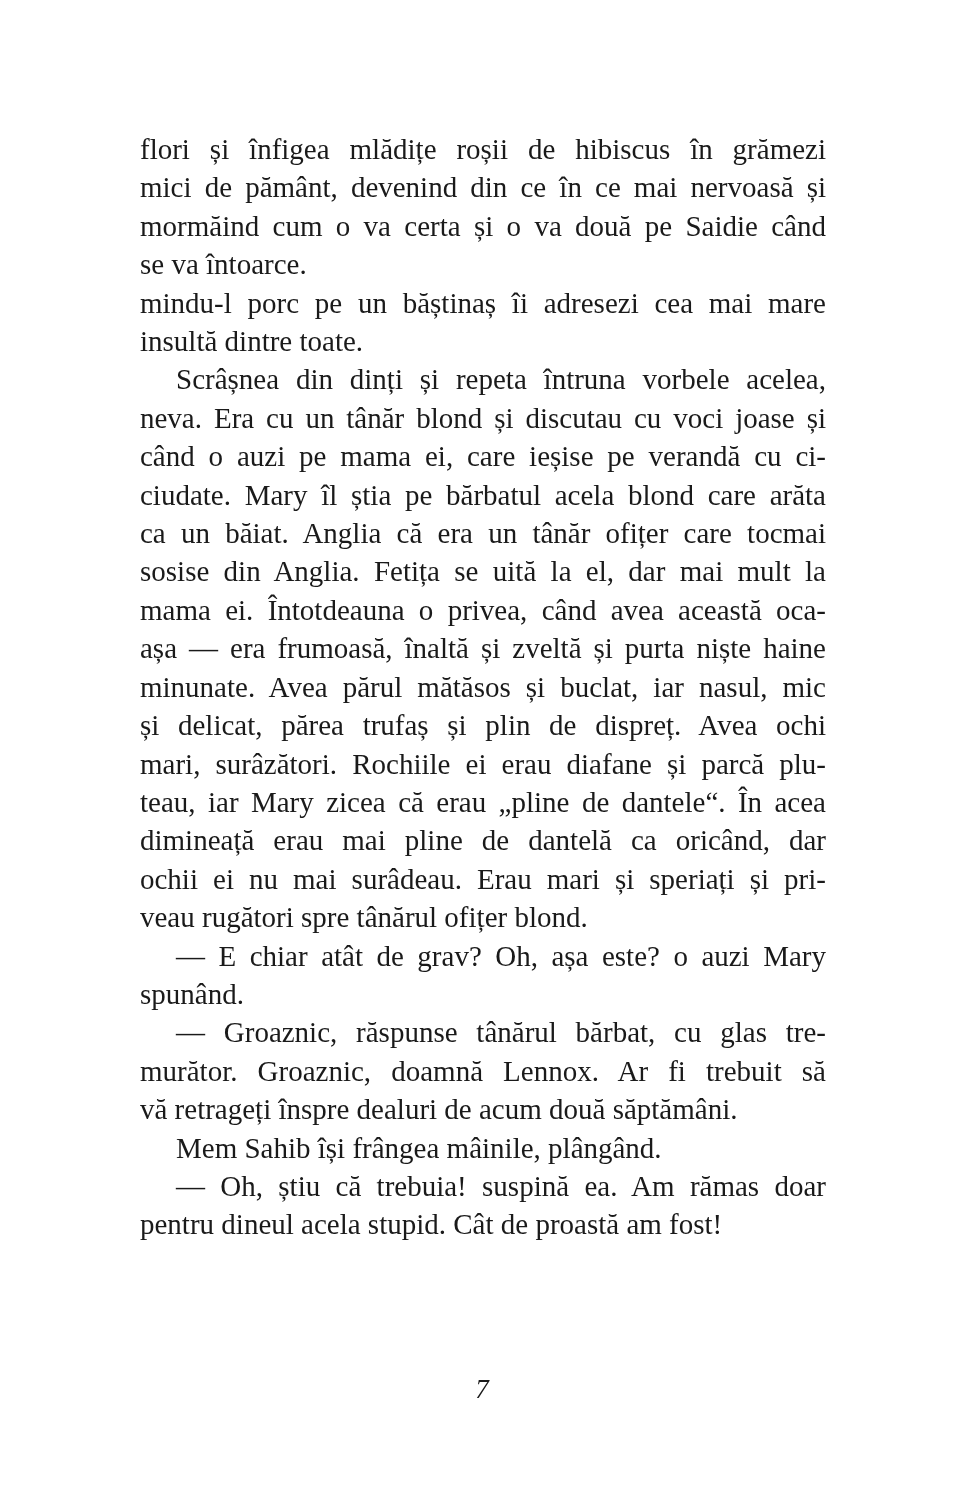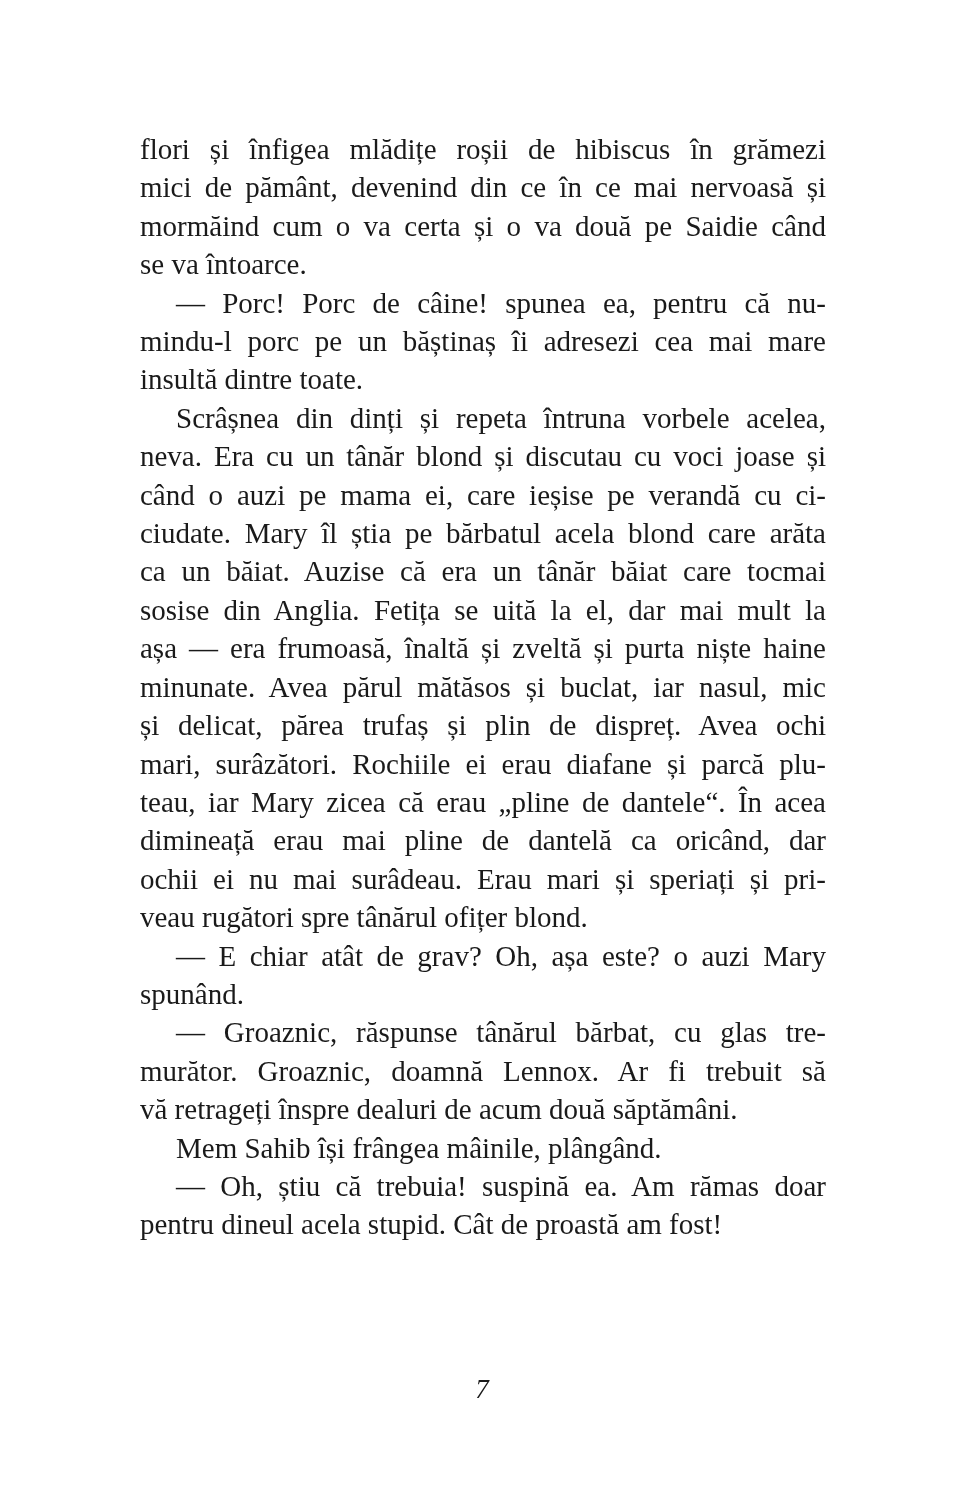--- a/index.html
+++ b/index.html
@@ -51,29 +51,29 @@
 </style>
 </head>
 <body>
 
 <div class="page">
   <div class="text-block">
       <div class="text-line">flori și înfigea mlădițe roșii de hibiscus în grămezi</div>
       <div class="text-line">mici de pământ, devenind din ce în ce mai nervoasă și</div>
       <div class="text-line">mormăind cum o va certa și o va două pe Saidie când</div>
       <div class="text-line last">se va întoarce.</div>
-      <div class="text-line indent">— Porc! Porc de câine! spunea ea, pentru că nu-</div>
       <div class="text-line">mindu-l porc pe un băștinaș îi adresezi cea mai mare</div>
       <div class="text-line last">insultă dintre toate.</div>
       <div class="text-line indent">Scrâșnea din dinți și repeta întruna vorbele acelea,</div>
       <div class="text-line">neva. Era cu un tânăr blond și discutau cu voci joase și</div>
       <div class="text-line">când o auzi pe mama ei, care ieșise pe verandă cu ci-</div>
       <div class="text-line">ciudate. Mary îl știa pe bărbatul acela blond care arăta</div>
-      <div class="text-line">ca un băiat. Auzise că era un tânăr băiat care tocmai</div>
+      <div class="text-line">ca un băiat. Anglia că era un tânăr ofițer care tocmai</div>
       <div class="text-line">sosise din Anglia. Fetița se uită la el, dar mai mult la</div>
+      <div class="text-line">mama ei. Întotdeauna o privea, când avea această oca-</div>
       <div class="text-line">așa — era frumoasă, înaltă și zveltă și purta niște haine</div>
       <div class="text-line">minunate. Avea părul mătăsos și buclat, iar nasul, mic</div>
       <div class="text-line">și delicat, părea trufaș și plin de dispreț. Avea ochi</div>
       <div class="text-line">mari, surâzători. Rochiile ei erau diafane și parcă plu-</div>
       <div class="text-line">teau, iar Mary zicea că erau „pline de dantele“. În acea</div>
       <div class="text-line">dimineață erau mai pline de dantelă ca oricând, dar</div>
       <div class="text-line">ochii ei nu mai surâdeau. Erau mari și speriați și pri-</div>
       <div class="text-line last">veau rugători spre tânărul ofițer blond.</div>
       <div class="text-line indent">— E chiar atât de grav? Oh, așa este? o auzi Mary</div>
       <div class="text-line last">spunând.</div>

